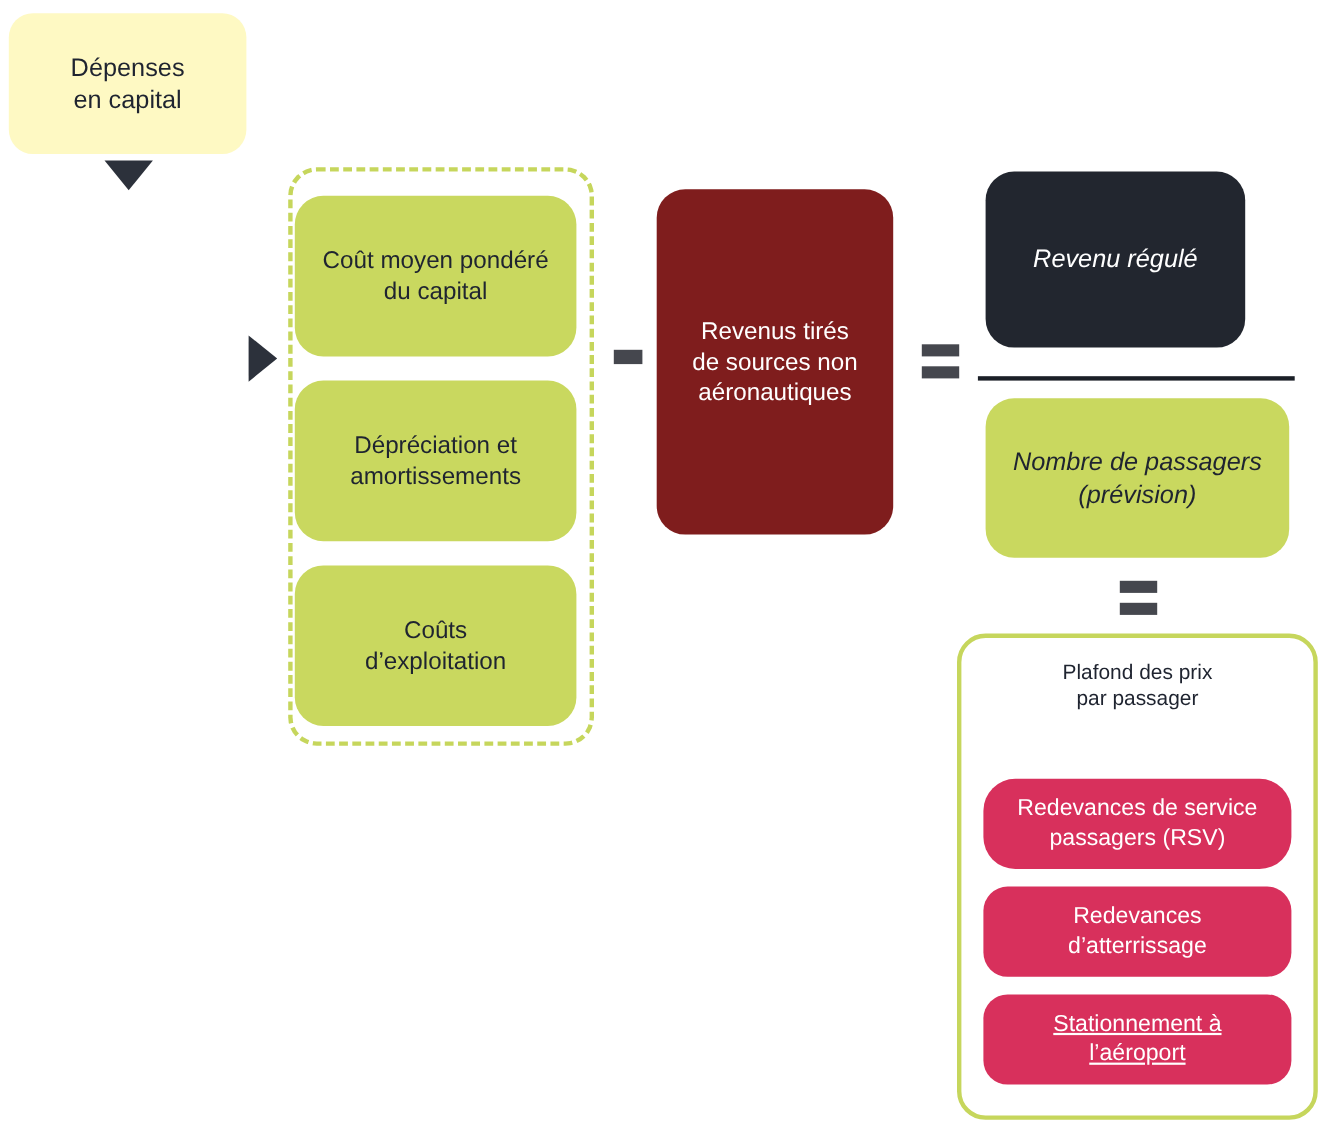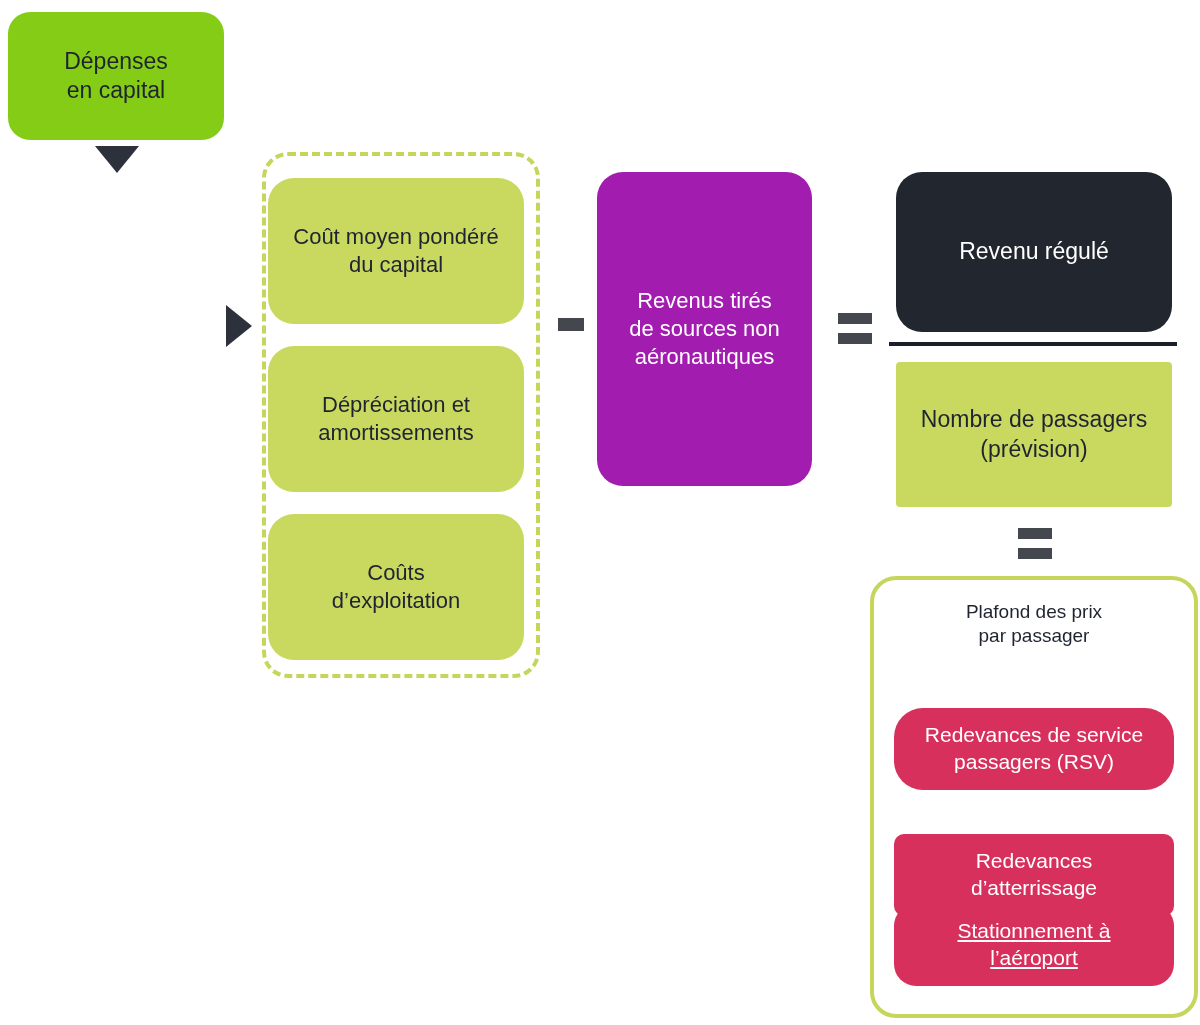--- a/index.html
+++ b/index.html
@@ -24,21 +24,21 @@
     align-items: center;
     justify-content: center;
     text-align: center;
     line-height: 1.28;
     white-space: pre-line;
   }
 
   
   #capex-box {
     left: 8px;  top: 12px;  width: 216px; height: 128px;
-    background: #84cc16;
+    background: #fef9c3;
     border-radius: 22px;
     color: #1f2430;
     font-size: 23px;
   }
   #rab-box {
     left: 8px;  top: 164px; width: 216px; height: 322px;
     background: #939598;
     border-radius: 22px;
     color: #ffffff;
     font-size: 23px;
@@ -87,59 +87,61 @@
   #minus-sign {
     position: absolute;
     left: 558px; top: 318px;
     width: 26px; height: 13px;
     background: #45474e;
   }
 
   
   #nonaero-box {
     left: 597px; top: 172px; width: 215px; height: 314px;
-    background: #a21caf;
+    background: #7f1d1d;
     border-radius: 26px;
     color: #ffffff;
     font-size: 22px;
   }
 
   
   #equals-sign-1 {
     position: absolute;
     left: 838px; top: 313px;
     width: 34px; height: 31px;
   }
   #equals-sign-1 span {
     display: block;
     width: 34px; height: 11px;
     background: #45474e;
   }
   #equals-sign-1 span:first-child { margin-bottom: 9px; }
 
   
   #regulated-revenue-box {
-    left: 896px; top: 172px; width: 276px; height: 160px;
+    left: 896px; top: 156px; width: 236px; height: 160px;
     background: #22262f;
     border-radius: 26px;
     color: #ffffff;
     font-size: 23px;
+    font-style: italic;
   }
   #fraction-bar {
     position: absolute;
     left: 889px; top: 342px;
     width: 288px; height: 4px;
     background: #1b1f27;
   }
   #passengers-box {
     left: 896px; top: 362px; width: 276px; height: 145px;
     background: #c9d85f;
-    border-radius: 4px;
-    color: #1f2430;
-    font-size: 23px;
+    border-radius: 26px;
+    color: #1f2430;
+    font-size: 23px;
+    font-style: italic;
   }
 
   
   #equals-sign-2 {
     position: absolute;
     left: 1018px; top: 528px;
     width: 34px; height: 31px;
   }
   #equals-sign-2 span {
     display: block;
@@ -168,21 +170,21 @@
     white-space: pre-line;
   }
   .charge-box {
     width: 280px; height: 82px;
     background: #d8305c;
     border-radius: 22px;
     color: #ffffff;
     font-size: 21px;
   }
   #charge-rsv      { left: 894px; top: 708px; border-radius: 29px; }
-  #charge-landing  { left: 894px; top: 834px; border-radius: 10px; }
+  #charge-landing  { left: 894px; top: 806px; }
   #charge-parking  { left: 894px; top: 904px; text-decoration: underline; }
 </style>
 </head>
 <body>
 
 <div id="canvas">
 
   <div class="box" id="capex-box">Dépenses
 en capital</div>
 

